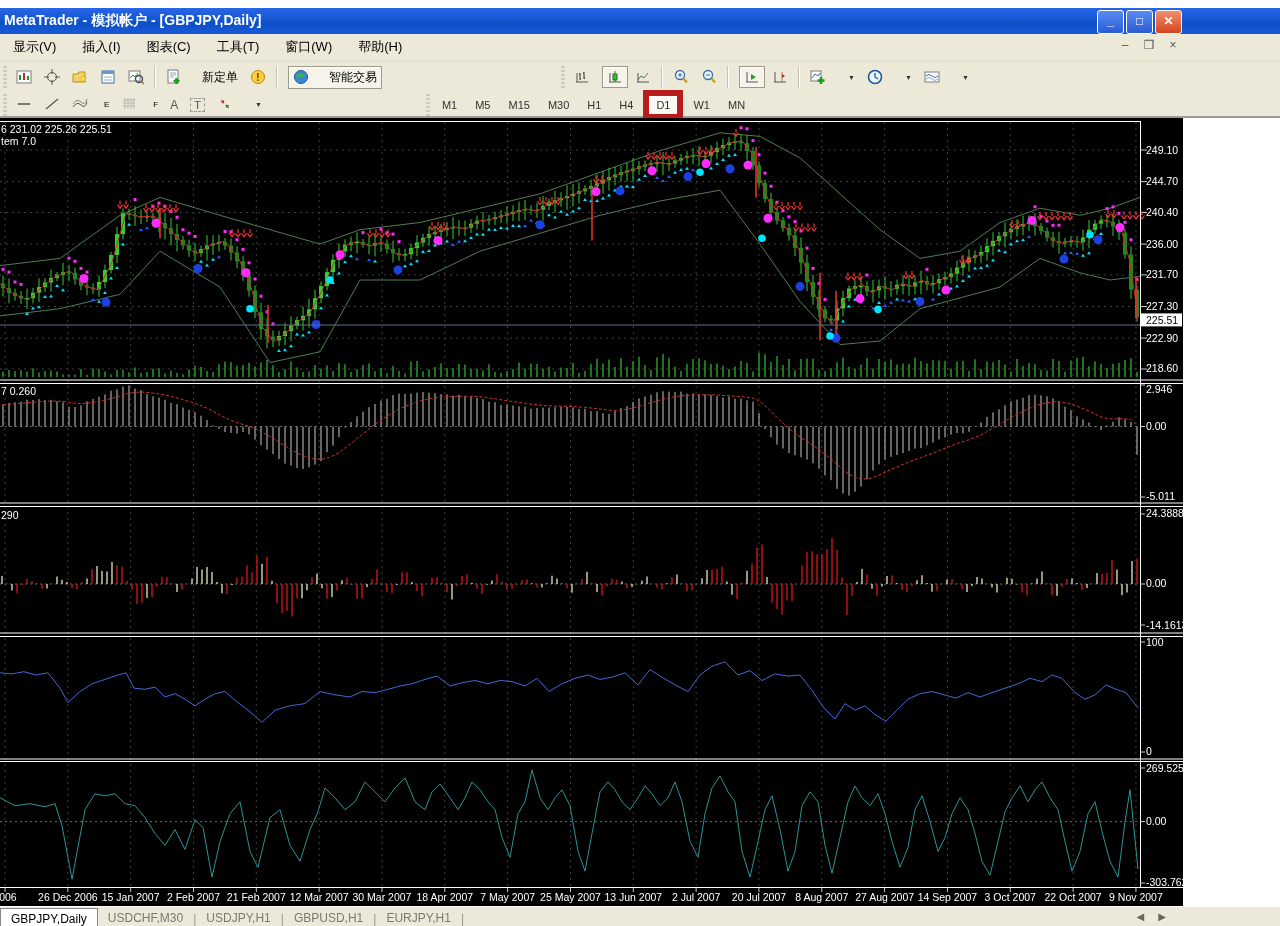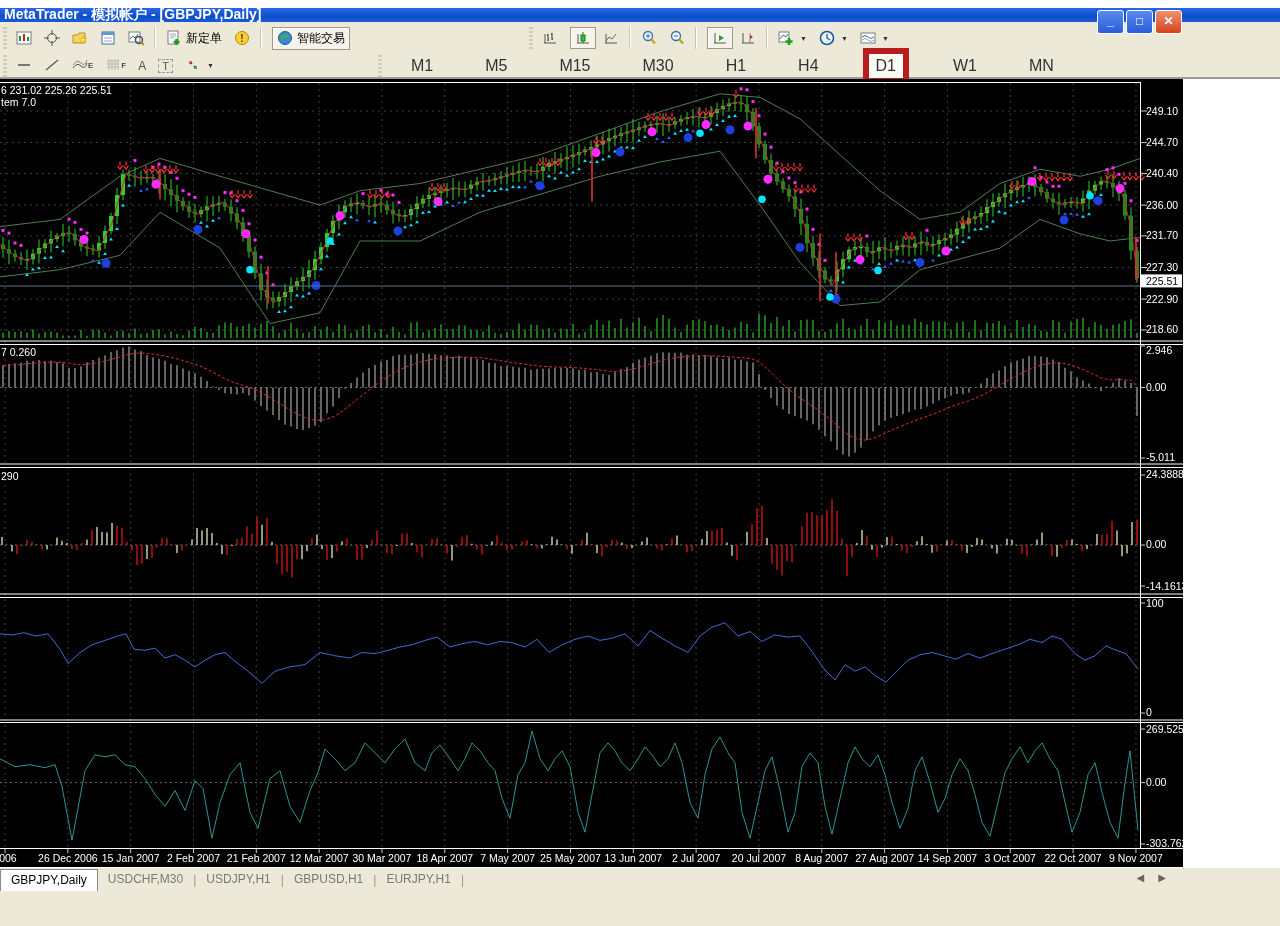--- a/index.html
+++ b/index.html
@@ -1,39 +1,39 @@
 <!DOCTYPE html>
 <html><head>
 <meta charset="utf-8">
 <style>
   html,body{margin:0;padding:0;background:#fff;width:1280px;height:926px;overflow:hidden;
     font-family:"Liberation Sans",sans-serif;-webkit-font-smoothing:none;}
   .window{position:relative;width:1280px;height:926px;background:#ECE9D8;}
   .topstrip{height:8px;background:#ffffff;}
   
-  .titlebar{height:14px;background:linear-gradient(#2A66E8,#0C50C8 60%,#1A5AD8);display:flex;align-items:center;
+  .titlebar{height:26px;background:linear-gradient(#2A66E8,#0C50C8 60%,#1A5AD8);display:flex;align-items:center;
     color:#fff;font-weight:bold;font-size:14px;padding-left:4px;position:relative;}
   .winbtns{position:absolute;right:98px;top:2px;display:flex;gap:2px;}
   .winbtn{width:25px;height:22px;border:1px solid #fff;border-radius:3px;background:linear-gradient(#5A8BEF,#2A5BD8);
     color:#fff;font-size:12px;line-height:20px;text-align:center;font-weight:bold;}
   .winbtn.close{background:linear-gradient(#F09070,#D4441C);}
   
   .menubar{height:26px;background:#ECE9D8;display:flex;align-items:center;font-size:13px;color:#000;position:relative;border-bottom:1px solid #E2DFCE;}
   .menuitem{padding:3px 13px;}
   .mdibtns{position:absolute;right:98px;top:4px;display:flex;gap:6px;color:#555;font-size:12px;}
   .mdibtn{width:18px;height:16px;text-align:center;line-height:15px;}
   
   .toolbar{height:32px;background:#ECE9D8;display:flex;align-items:center;font-size:12px;}
   .toolbar2{height:23px;background:#ECE9D8;display:flex;align-items:center;font-size:11px;border-bottom:2px solid #9a9a9a;}
-  .tbtn{display:flex;align-items:center;gap:4px;padding:2px 4px;margin:0 1px;border:1px solid transparent;color:#000;}
+  .tbtn{display:flex;align-items:center;gap:20px;padding:2px 4px;margin:0 1px;border:1px solid transparent;color:#000;}
   .tbtn.pressed{border:1px solid #9C9A8C;background:#F6F4EA;box-shadow:inset 1px 1px 0 #fff;margin-left:6px;}
   .tsep{width:1px;height:22px;background:#C9C5B2;margin:0 4px;border-right:1px solid #fff;}
   .grip{width:4px;height:22px;margin:0 3px;background:repeating-linear-gradient(#cfccba 0 2px,#ECE9D8 2px 4px);}
   .caret{font-size:7px;color:#333;margin-left:2px;}
-  .tfbtn{padding:3px 7px;margin:0 18px;border:1px solid transparent;color:#333;font-size:16px;}
+  .tfbtn{padding:3px 7px;margin:0 1px;border:1px solid transparent;color:#333;font-size:11px;}
   .tfbtn.active{border:6px solid #b91c1c;background:#FBFAF2;box-shadow:inset 1px 1px 0 #fff;}
   .ticon{width:16px;height:16px;display:inline-block;}
   
   .chartzone{position:relative;width:1280px;height:788px;background:#fff;}
   .chartzone svg{position:absolute;left:0;top:0;display:block;}
   
   .tabbar{height:23px;background:#ECE9D8;display:flex;align-items:center;font-size:12px;position:relative;border-top:1px solid #fff;}
   .tab{padding:3px 10px 4px 10px;color:#7A7A72;}
   .tab.active{background:#fff;color:#000;border:1px solid #888;border-bottom:none;margin-left:0;}
   .tabsep{color:#9a9789;}
@@ -47,20 +47,33 @@
 
   <div class="titlebar">
     <span>MetaTrader - 模拟帐户 - [GBPJPY,Daily]</span>
     <div class="winbtns">
       <div class="winbtn">_</div>
       <div class="winbtn">□</div>
       <div class="winbtn close">✕</div>
     </div>
   </div>
 
+  <div class="menubar">
+    <span class="menuitem">显示(V)</span>
+    <span class="menuitem">插入(I)</span>
+    <span class="menuitem">图表(C)</span>
+    <span class="menuitem">工具(T)</span>
+    <span class="menuitem">窗口(W)</span>
+    <span class="menuitem">帮助(H)</span>
+    <div class="mdibtns">
+      <span class="mdibtn">–</span>
+      <span class="mdibtn">❐</span>
+      <span class="mdibtn">×</span>
+    </div>
+  </div>
 
   <div class="toolbar">
     <span class="grip"></span>
     <span class="tbtn">
         <span class="ticon"><svg width="16" height="16">
             <rect x="1" y="2" width="14" height="12" fill="#fff" stroke="#7a7a7a"></rect>
             <path d="M4 11 L4 6" stroke="#2a8f2a" stroke-width="2"></path>
             <path d="M8 11 L8 4" stroke="#cc2222" stroke-width="2"></path>
             <path d="M12 11 L12 7" stroke="#2a8f2a" stroke-width="2"></path>
           </svg></span>

